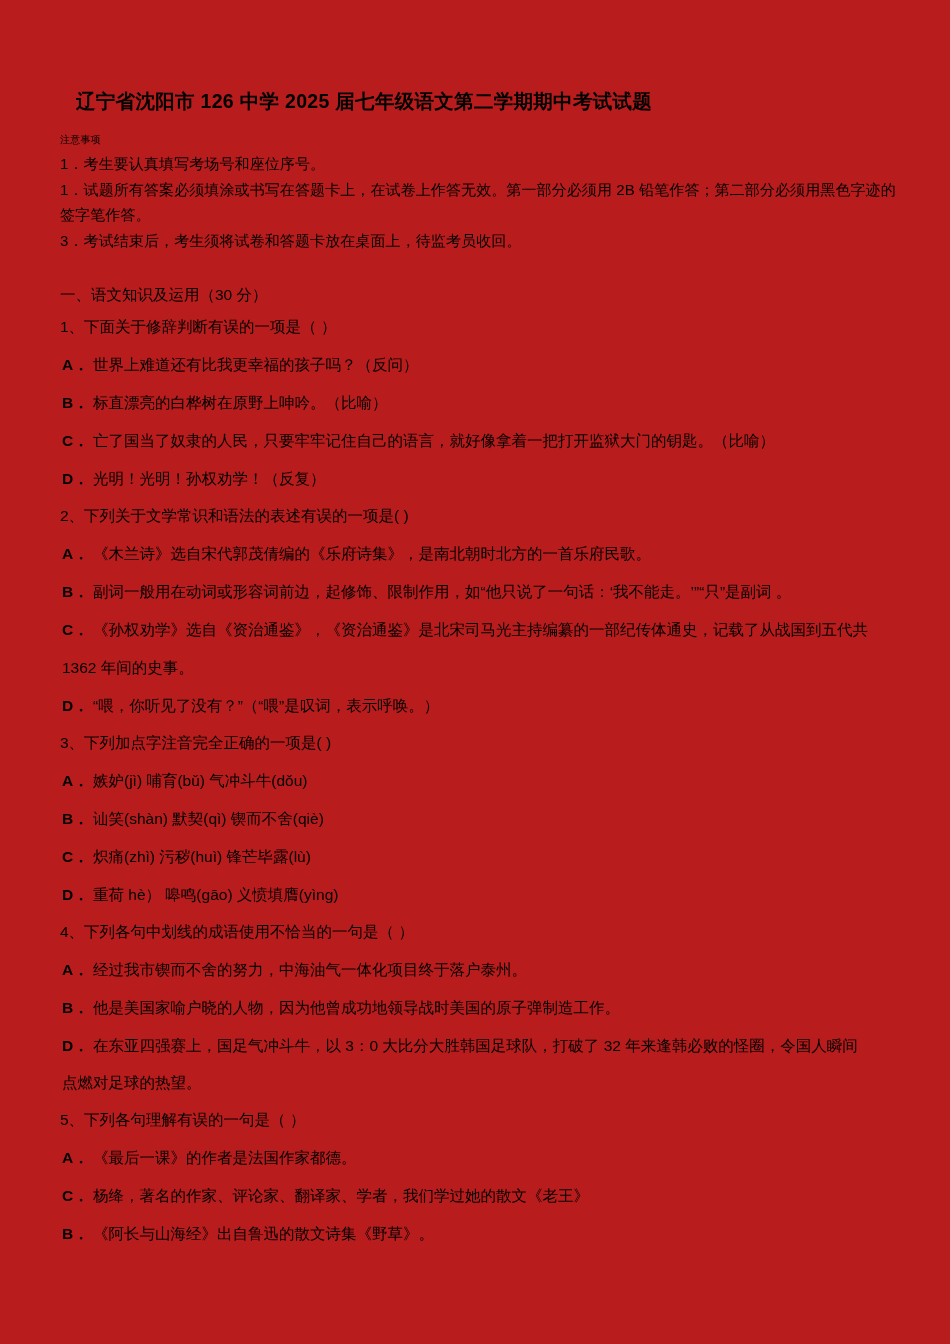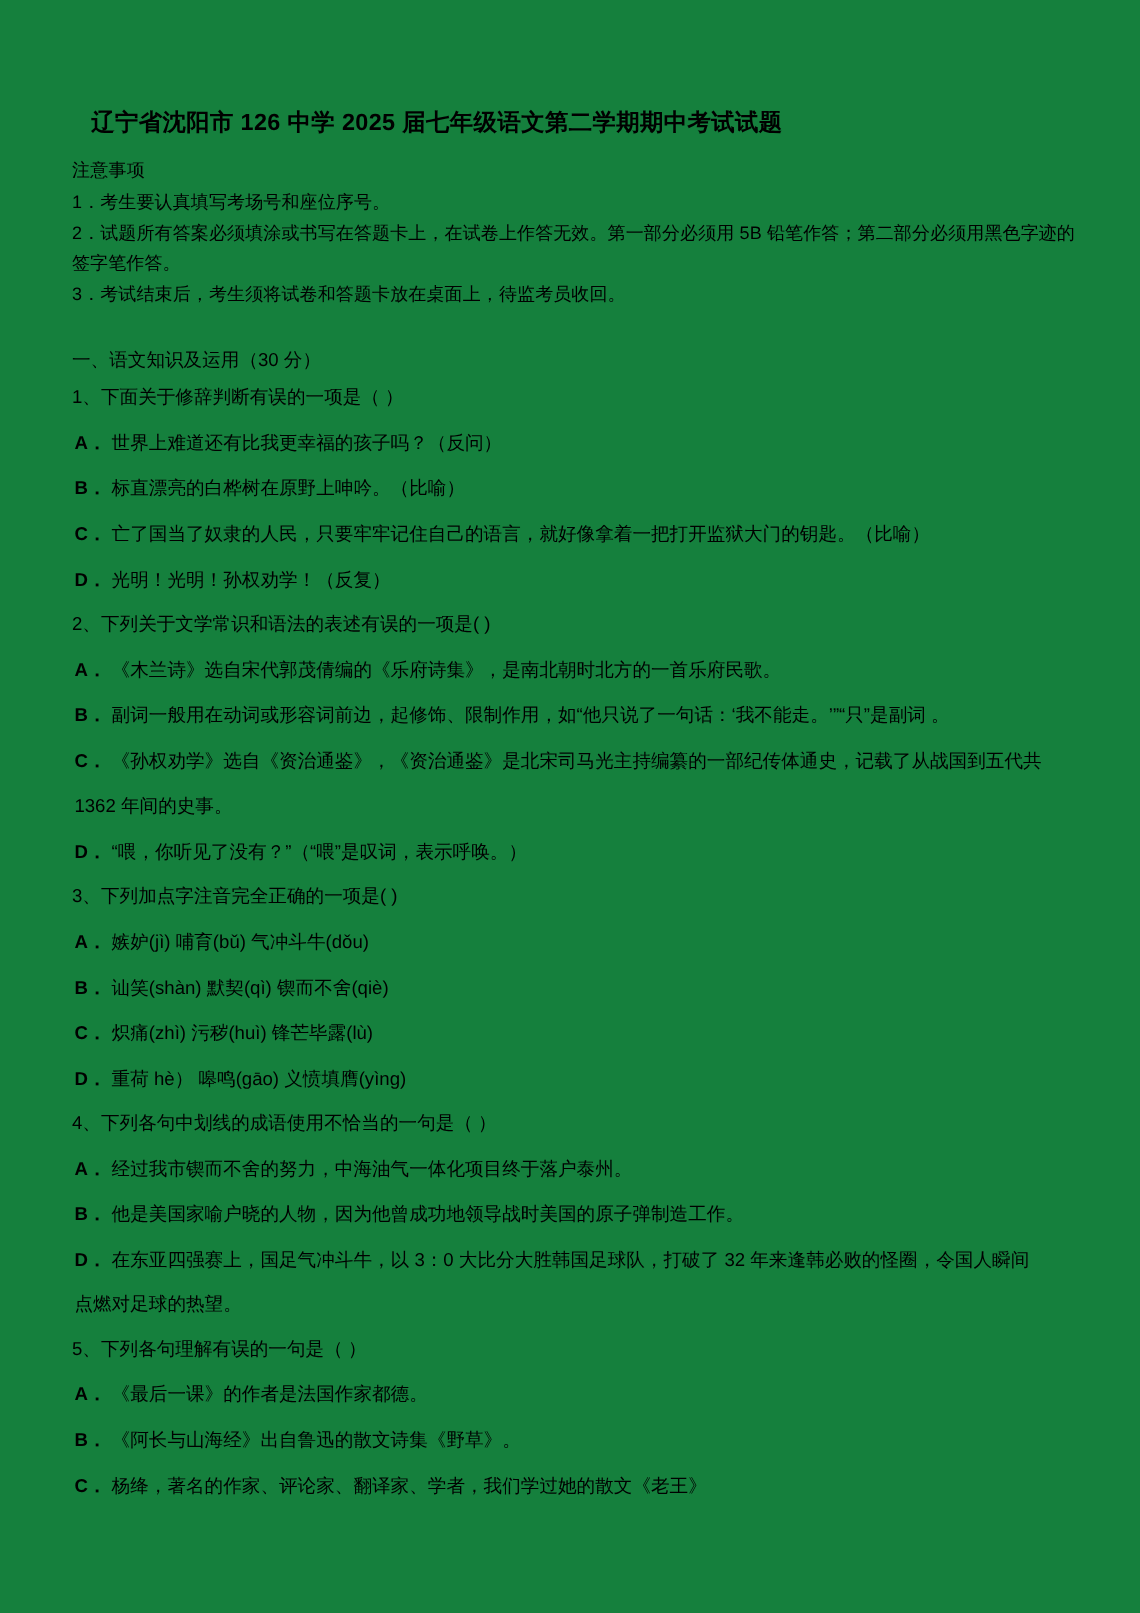--- a/index.html
+++ b/index.html
@@ -8,36 +8,36 @@
     background: #ffffff;
   }
   body {
     font-family: "Liberation Serif", "DejaVu Serif", serif;
     color: #000000;
   }
   .page {
     width: 950px;
     min-height: 1344px;
     margin: 0 auto;
-    background: #15803d;
+    background: #b91c1c;
     box-sizing: border-box;
     padding: 88px 52px 40px 60px;
     position: relative;
   }
   .doc-title {
     font-family: "Liberation Sans", "DejaVu Sans", sans-serif;
     font-weight: bold;
     font-size: 19.5px;
     text-align: left;
     letter-spacing: 0.3px;
     margin: 0 0 18px 16px;
   }
   .notice-head {
     font-family: Liberation Serif, serif;
-    font-size: 15px;
+    font-size: 10px;
     margin: 0 0 5px 0;
     letter-spacing: 0.2px;
   }
   .notice-line {
     font-family: "Liberation Sans", "DejaVu Sans", sans-serif;
     font-size: 15px;
     line-height: 1.62;
     margin: 0 0 2px 0;
     letter-spacing: 0.1px;
   }
@@ -71,21 +71,21 @@
 </style>
 </head>
 <body>
 
 <div class="page">
 
   <h1 class="doc-title">辽宁省沈阳市 126 中学 2025 届七年级语文第二学期期中考试试题</h1>
 
   <div class="notice-head">注意事项</div>
   <div class="notice-line">1．考生要认真填写考场号和座位序号。</div>
-  <div class="notice-line">2．试题所有答案必须填涂或书写在答题卡上，在试卷上作答无效。第一部分必须用 5B 铅笔作答；第二部分必须用黑色字迹的签字笔作答。</div>
+  <div class="notice-line">1．试题所有答案必须填涂或书写在答题卡上，在试卷上作答无效。第一部分必须用 2B 铅笔作答；第二部分必须用黑色字迹的签字笔作答。</div>
   <div class="notice-line">3．考试结束后，考生须将试卷和答题卡放在桌面上，待监考员收回。</div>
 
   <div class="spacer-lg"></div>
 
   <div class="section-head">一、语文知识及运用（30 分）</div>
 
   <div class="q-stem">1、下面关于修辞判断有误的一项是（        ）</div>
   <div class="opt">
     <span class="lbl">A．</span>
     <span>世界上难道还有比我更幸福的孩子吗？（反问）</span>
@@ -154,21 +154,21 @@
     <span>在东亚四强赛上，国足气冲斗牛，以 3：0 大比分大胜韩国足球队，打破了 32 年来逢韩必败的怪圈，令国人瞬间</span>
     <span class="cont">点燃对足球的热望。</span>
   </div>
 
   <div class="q-stem">5、下列各句理解有误的一句是（  ）</div>
   <div class="opt">
     <span class="lbl">A．</span>
     <span>《最后一课》的作者是法国作家都德。</span>
   </div>
   <div class="opt">
+    <span class="lbl">C．</span>
+    <span>杨绛，著名的作家、评论家、翻译家、学者，我们学过她的散文《老王》</span>
+  </div>
+  <div class="opt">
     <span class="lbl">B．</span>
     <span>《阿长与山海经》出自鲁迅的散文诗集《野草》。</span>
-  </div>
-  <div class="opt">
-    <span class="lbl">C．</span>
-    <span>杨绛，著名的作家、评论家、翻译家、学者，我们学过她的散文《老王》</span>
   </div>
 
 </div>
 
 </body></html>

